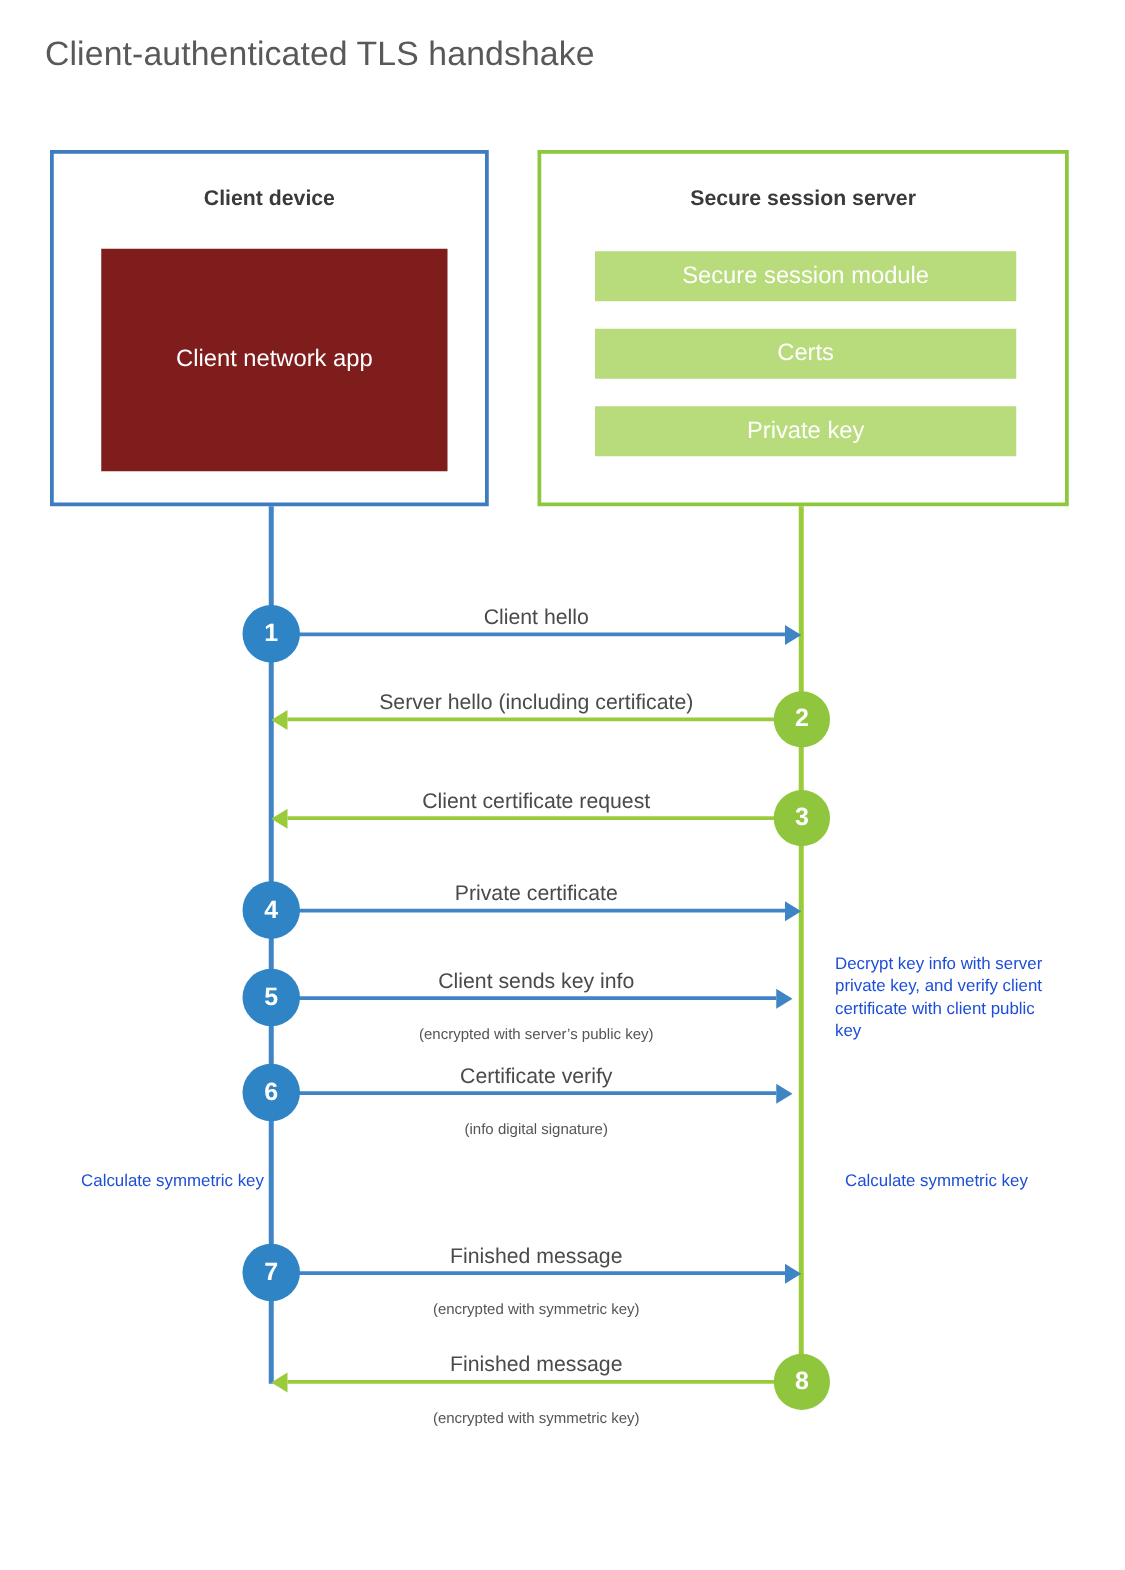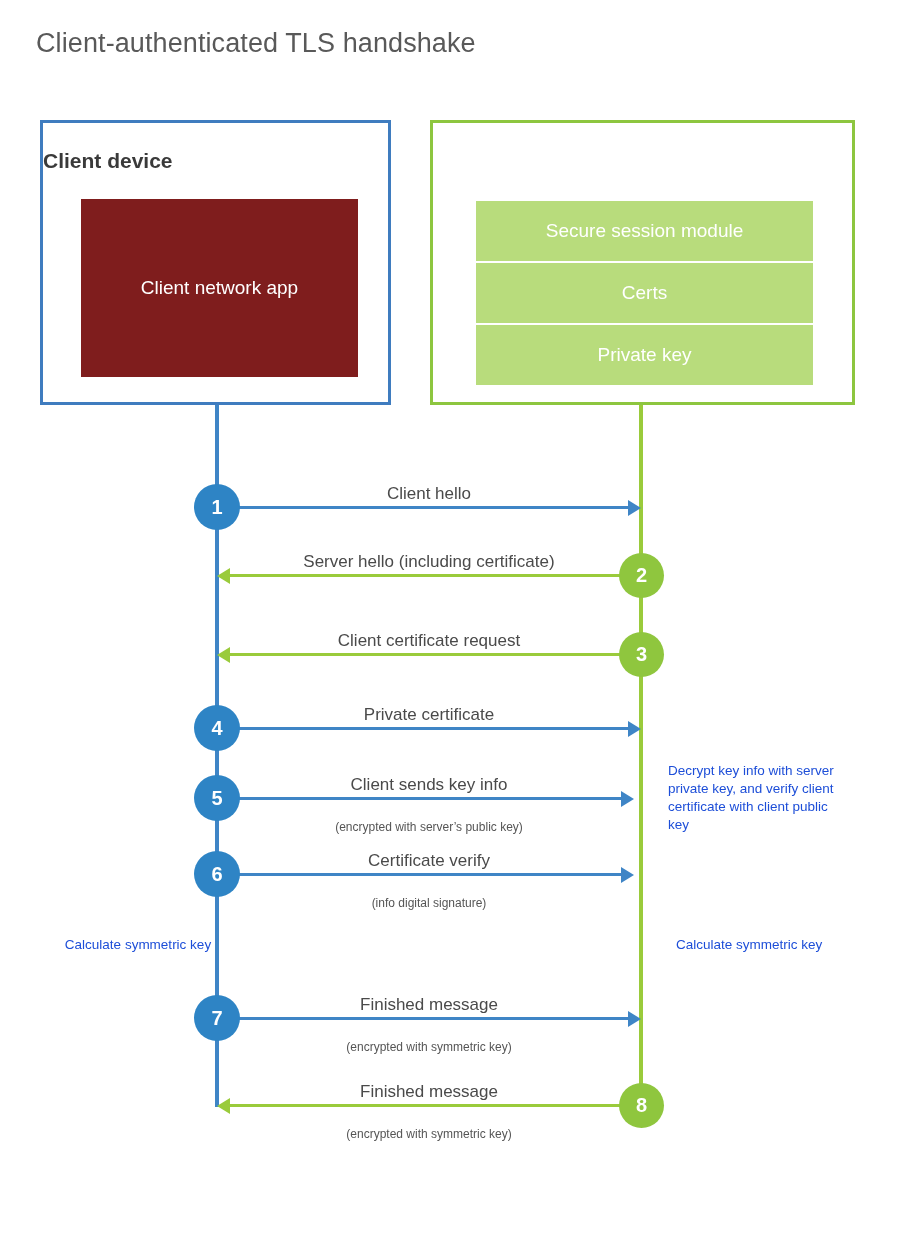--- a/index.html
+++ b/index.html
@@ -19,31 +19,31 @@
     letter-spacing:.1px;white-space:nowrap;
   }
 
   
   .pbox{position:absolute;background:#ffffff;box-sizing:border-box;}
   #client-box{left:40px;top:120px;width:351px;height:285px;border:3px solid #3f7cbf;}
   #server-box{left:430px;top:120px;width:425px;height:285px;border:3px solid #8dc63f;}
 
   .pbox-title{
     position:absolute;left:0;right:0;top:26px;
-    text-align:left;font-size:21px;font-weight:bold;color:#3a3a3a;
+    text-align:center;font-size:17px;font-weight:bold;color:#3a3a3a;
   }
 
   #client-app{
     position:absolute;left:38px;top:76px;width:277px;height:178px;
     background:#7f1d1d;color:#ffffff;font-size:19px;line-height:26px;
     display:flex;align-items:center;justify-content:center;text-align:center;
   }
 
   .sbar{
-    position:absolute;left:43px;width:337px;height:60px;
+    position:absolute;left:43px;width:337px;height:40px;
     background:#b8dc7c;color:#ffffff;font-size:19px;
     display:flex;align-items:center;justify-content:center;text-align:right;
   }
   #sbar-0{top:78px;}
   #sbar-1{top:140px;}
   #sbar-2{top:202px;}
 
   
   .lifeline{position:absolute;width:4px;}
   #client-lifeline{left:215px;top:405px;height:702px;background:#3f85c6;}
@@ -89,20 +89,21 @@
 <div id="stage">
 
   <div class="title">Client-authenticated TLS handshake</div>
 
   <div class="pbox" id="client-box">
     <div class="pbox-title">Client device</div>
     <div id="client-app">Client network app</div>
   </div>
 
   <div class="pbox" id="server-box">
+    <div class="pbox-title">Secure session server</div>
     <div class="sbar" id="sbar-0">Secure session module</div>
     <div class="sbar" id="sbar-1">Certs</div>
     <div class="sbar" id="sbar-2">Private key</div>
   </div>
 
   <div class="lifeline" id="client-lifeline"></div>
   <div class="lifeline" id="server-lifeline"></div>
 
   <div class="msg blue" style="left:217px;top:507px;width:424px;">
     <div class="arrow-line" style="left:0;width:411px;"></div>

